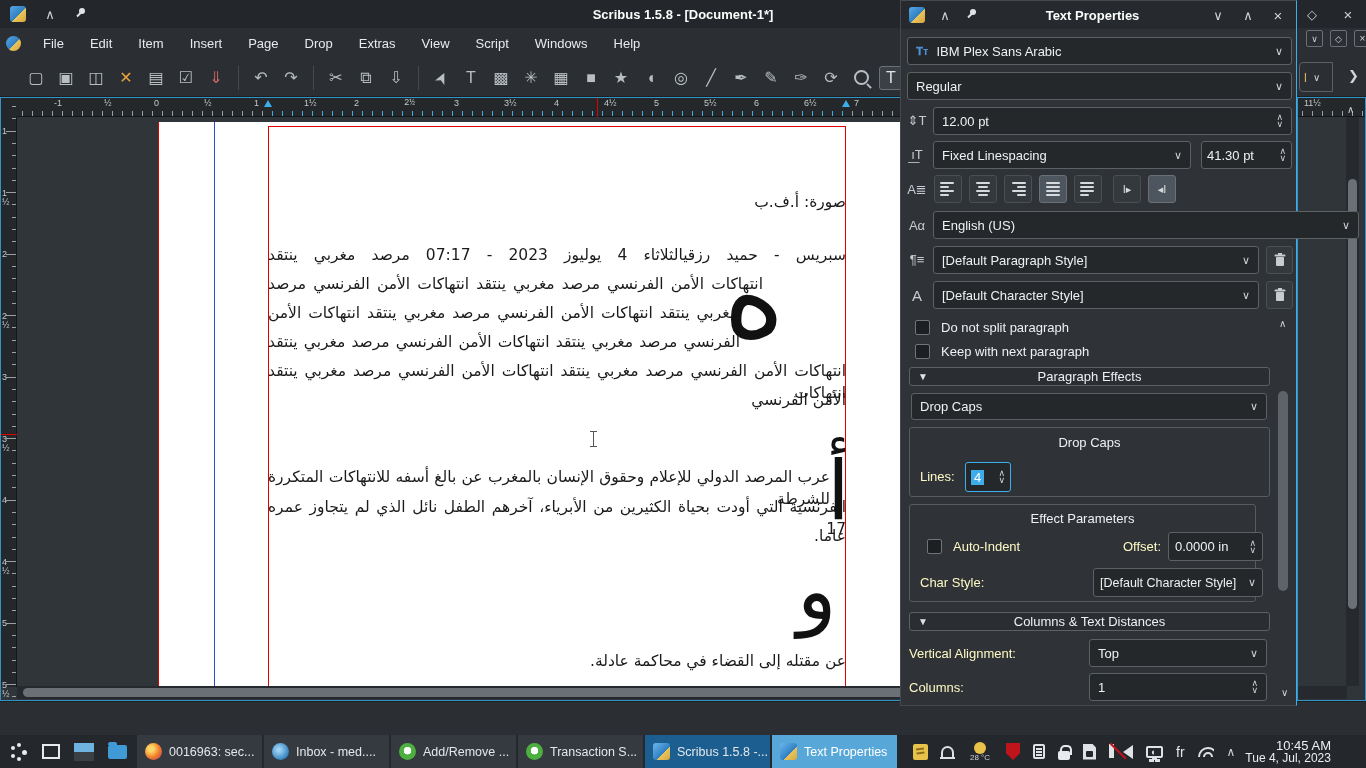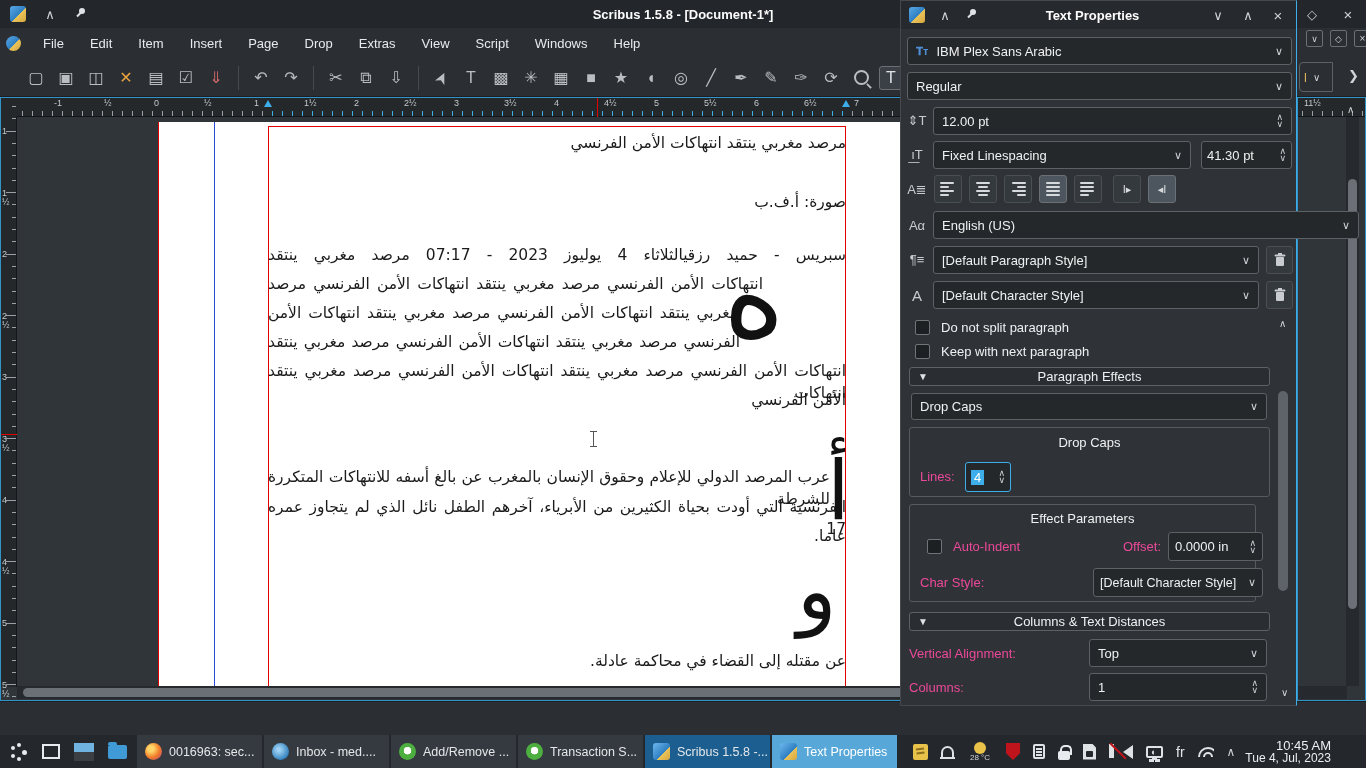--- a/index.html
+++ b/index.html
@@ -55,21 +55,21 @@
   .alignbtn{position:absolute;width:28px;height:28px;background:#34393e;border:1px solid #4a4f54;border-radius:3px;display:flex;align-items:center;justify-content:center;flex-direction:column;gap:2px;}
   .alignbtn.active{background:#4d565e;border-color:#6a7076;}
   .albar{height:2px;background:#d7dadd;border-radius:1px;}
   .trashbtn{position:absolute;width:27px;height:28px;background:#34393e;border:1px solid #4a4f54;border-radius:3px;display:flex;align-items:center;justify-content:center;}
   .checkbox{position:absolute;width:15px;height:15px;border:1px solid #70757a;border-radius:2px;background:#1d2023;}
   .cb-label{position:absolute;font-size:13px;color:#eff0f1;}
   .section-hdr{position:absolute;border:1px solid #5c6166;border-radius:3px;background:#2a2e33;display:flex;align-items:center;justify-content:center;font-size:13px;color:#eff0f1;height:19px;}
   .section-hdr .tri{position:absolute;left:8px;font-size:10px;color:#dfe3e6;}
   .groupbox{position:absolute;border:1px solid #565b60;border-radius:3px;}
   .group-title{position:absolute;width:100%;text-align:center;font-size:13px;color:#eff0f1;}
-  .plabel{position:absolute;font-size:13px;color:#ec4899;}
+  .plabel{position:absolute;font-size:13px;color:#fef9c3;}
   
   #taskbar{left:0;top:735px;width:1366px;height:33px;background:#24282c;display:flex;align-items:stretch;}
   .task{display:flex;align-items:center;gap:7px;width:127px;padding:0 8px;background:#343a3f;border-right:2px solid #24282c;color:#e4e7ea;font-size:12.5px;white-space:nowrap;overflow:hidden;}
   .task.active{background:#1b5e8f;}
   .task.active2{background:#57a8d8;color:#fff;}
   .ticon{width:17px;height:17px;border-radius:50%;flex:0 0 auto;}
   .scribus-ti{border-radius:3px;background:linear-gradient(135deg,#6db7ef 0%,#2f7fc1 60%,#e8c35a 61%,#d9a73d 100%);}
   .tray{display:flex;align-items:center;gap:13px;margin-left:14px;}
   .clock{margin-left:10px;margin-right:8px;text-align:right;color:#eceff1;font-size:12px;line-height:13px;align-self:center;}
   
@@ -338,21 +338,21 @@
         <div class="tick" style="left: 1325px; bottom: 0px; width: 1px; height: 5px;"></div>
         <div class="tick" style="left: 1335px; bottom: 0px; width: 1px; height: 5px;"></div>
         <div class="tick" style="left: 1345px; bottom: 0px; width: 1px; height: 5px;"></div>
         <span class="rlabel" style="left: 37px; top: 1px;">-1</span>
         <span class="rlabel" style="left: 87px; top: 1px;">½</span>
         <span class="rlabel" style="left: 137px; top: 1px;">0</span>
         <span class="rlabel" style="left: 187px; top: 1px;">½</span>
         <span class="rlabel" style="left: 237px; top: 1px;">1</span>
         <span class="rlabel" style="left: 287px; top: 1px;">1½</span>
         <span class="rlabel" style="left: 337px; top: 1px;">2</span>
-        <span class="rlabel" style="left: 387px; top: 1px;">2½</span>
+        <span class="rlabel" style="left: 387px; top: 1px; font-family: Liberation Mono, monospace;">2½</span>
         <span class="rlabel" style="left: 437px; top: 1px;">3</span>
         <span class="rlabel" style="left: 487px; top: 1px;">3½</span>
         <span class="rlabel" style="left: 537px; top: 1px;">4</span>
         <span class="rlabel" style="left: 587px; top: 1px;">4½</span>
         <span class="rlabel" style="left: 637px; top: 1px;">5</span>
         <span class="rlabel" style="left: 687px; top: 1px;">5½</span>
         <span class="rlabel" style="left: 737px; top: 1px;">6</span>
         <span class="rlabel" style="left: 787px; top: 1px;">6½</span>
         <span class="rlabel" style="left: 837px; top: 1px;">7</span>
         <span class="rlabel" style="left: 1287px; top: 1px;">11½</span>
@@ -424,21 +424,20 @@
         <div style="position: absolute; left: 0px; top: 317px; width: 16px; height: 1px; background: rgb(224, 0, 0);"></div>
       </div>
 
     <div class="page" style="left:157px;top:24px;width:850px;height:565px;"></div>
     <div class="guide-red" style="left:157px;top:24px;height:565px;"></div>
     <div class="guide-blue" style="left:213px;top:24px;height:565px;"></div>
 
     <div class="abs" style="left:267px;top:28px;width:578px;height:561px;border:1px solid #e00000;border-bottom:none;" id="textframe"></div>
 
     <div class="abs" id="doctext" style="left:267px;top:0;width:578px;height:589px;">
-        <div class="doc-line last" style="top: 34px; left: 0px; width: 578px;">مرصد مغربي ينتقد انتهاكات الأمن الفرنسي</div>
         <div class="doc-line last" style="top: 93px; left: 0px; width: 578px;">صورة: أ.ف.ب</div>
         <div class="doc-line just" style="top: 146px; left: 0px; width: 578px;">سبريس - حميد رزقيالثلاثاء 4 يوليوز 2023 - 07:17 مرصد مغربي ينتقد</div>
         <div class="doc-line just" style="top: 175px; left: 0px; width: 495px;">انتهاكات الأمن الفرنسي مرصد مغربي ينتقد انتهاكات الأمن الفرنسي مرصد</div>
         <div class="doc-line just" style="top: 204px; left: 0px; width: 470px;">مغربي ينتقد انتهاكات الأمن الفرنسي مرصد مغربي ينتقد انتهاكات الأمن</div>
         <div class="doc-line just" style="top: 233px; left: 0px; width: 472px;">الفرنسي مرصد مغربي ينتقد انتهاكات الأمن الفرنسي مرصد مغربي ينتقد</div>
         <div class="doc-line just" style="top: 262px; left: 0px; width: 578px;">انتهاكات الأمن الفرنسي مرصد مغربي ينتقد انتهاكات الأمن الفرنسي مرصد مغربي ينتقد انتهاكات</div>
         <div class="doc-line last" style="top: 291px; left: 0px; width: 578px;">الأمن الفرنسي</div>
         <div class="doc-line just" style="top: 368px; left: 0px; width: 562px;">عرب المرصد الدولي للإعلام وحقوق الإنسان بالمغرب عن بالغ أسفه للانتهاكات المتكررة للشرطة</div>
         <div class="doc-line just" style="top: 398px; left: 0px; width: 578px;">الفرنسية التي أودت بحياة الكثيرين من الأبرياء، آخرهم الطفل نائل الذي لم يتجاوز عمره 17</div>
         <div class="doc-line last" style="top: 427px; left: 0px; width: 578px;">عاما.</div>

